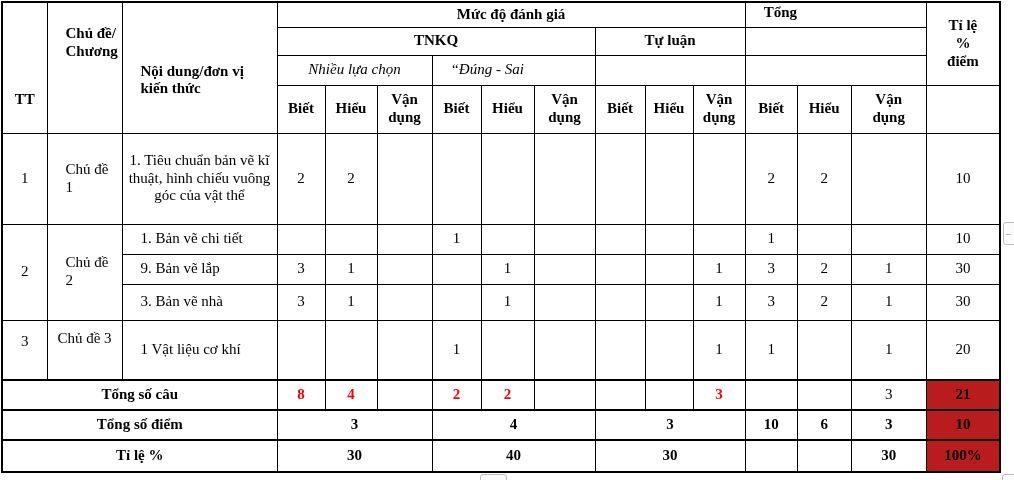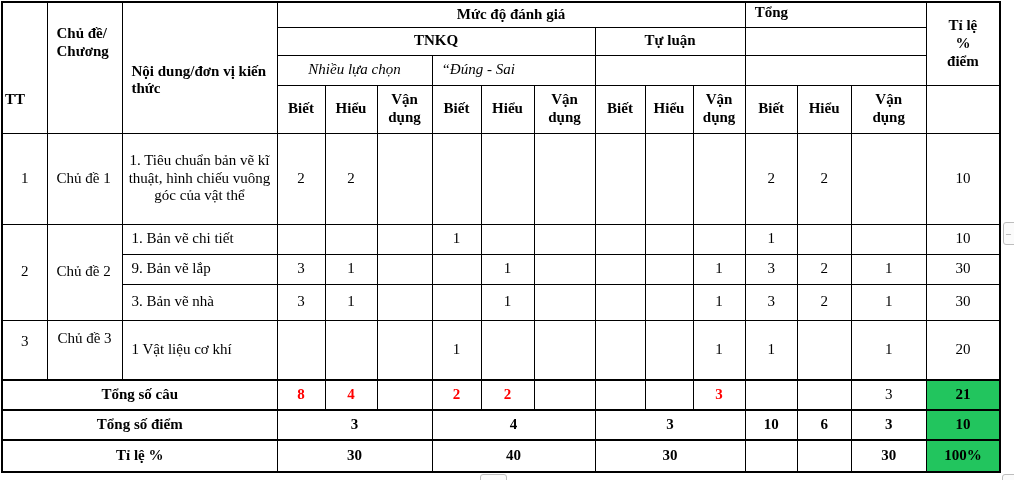--- a/index.html
+++ b/index.html
@@ -16,26 +16,26 @@
     border:2px solid #000;
   }
   td{
     border:1px solid #000;
     font-size:15px;line-height:1.18;
     text-align:center;vertical-align:middle;
     padding:1px 2px;overflow:hidden;
   }
   .b{font-weight:bold;}
   .i{font-style:italic;}
-  .l{text-align:left;padding-left:9px;}
+  .l{text-align:left;padding-left:18px;}
   .t{vertical-align:top;}
   .pre{white-space:pre-line;}
   .red{color:#ff0000;font-weight:bold;}
-  .gray{background:#22c55e;font-weight:bold;}
-  .tt-head{vertical-align:bottom;padding-bottom:24px;text-align:left;}
+  .gray{background:#b91c1c;font-weight:bold;}
+  .tt-head{vertical-align:bottom;padding-bottom:24px;text-align:center;}
   .topic-head{vertical-align:top;padding-top:22px;}
   .nd-head{vertical-align:middle;padding-top:26px;margin-top:33px;}
   tr.h1{height:25px} tr.h2{height:28px} tr.h3{height:30px} tr.h4{height:48px}
   tr.r1{height:91px} tr.r2{height:30px} tr.r3{height:30px} tr.r4{height:36px} tr.r5{height:60px}
   tr.f td{border-top-width:2px;}
   tr.f1{height:30px} tr.f2{height:30px} tr.f3{height:32px}
   .float-btn{
     position:absolute;background:#fbfbfb;border:1px solid #bdbdbd;border-radius:3px;
     font-size:10px;color:#8a8a8a;line-height:10px;text-align:left;padding:6px 0 0 2px;
     box-sizing:border-box;

